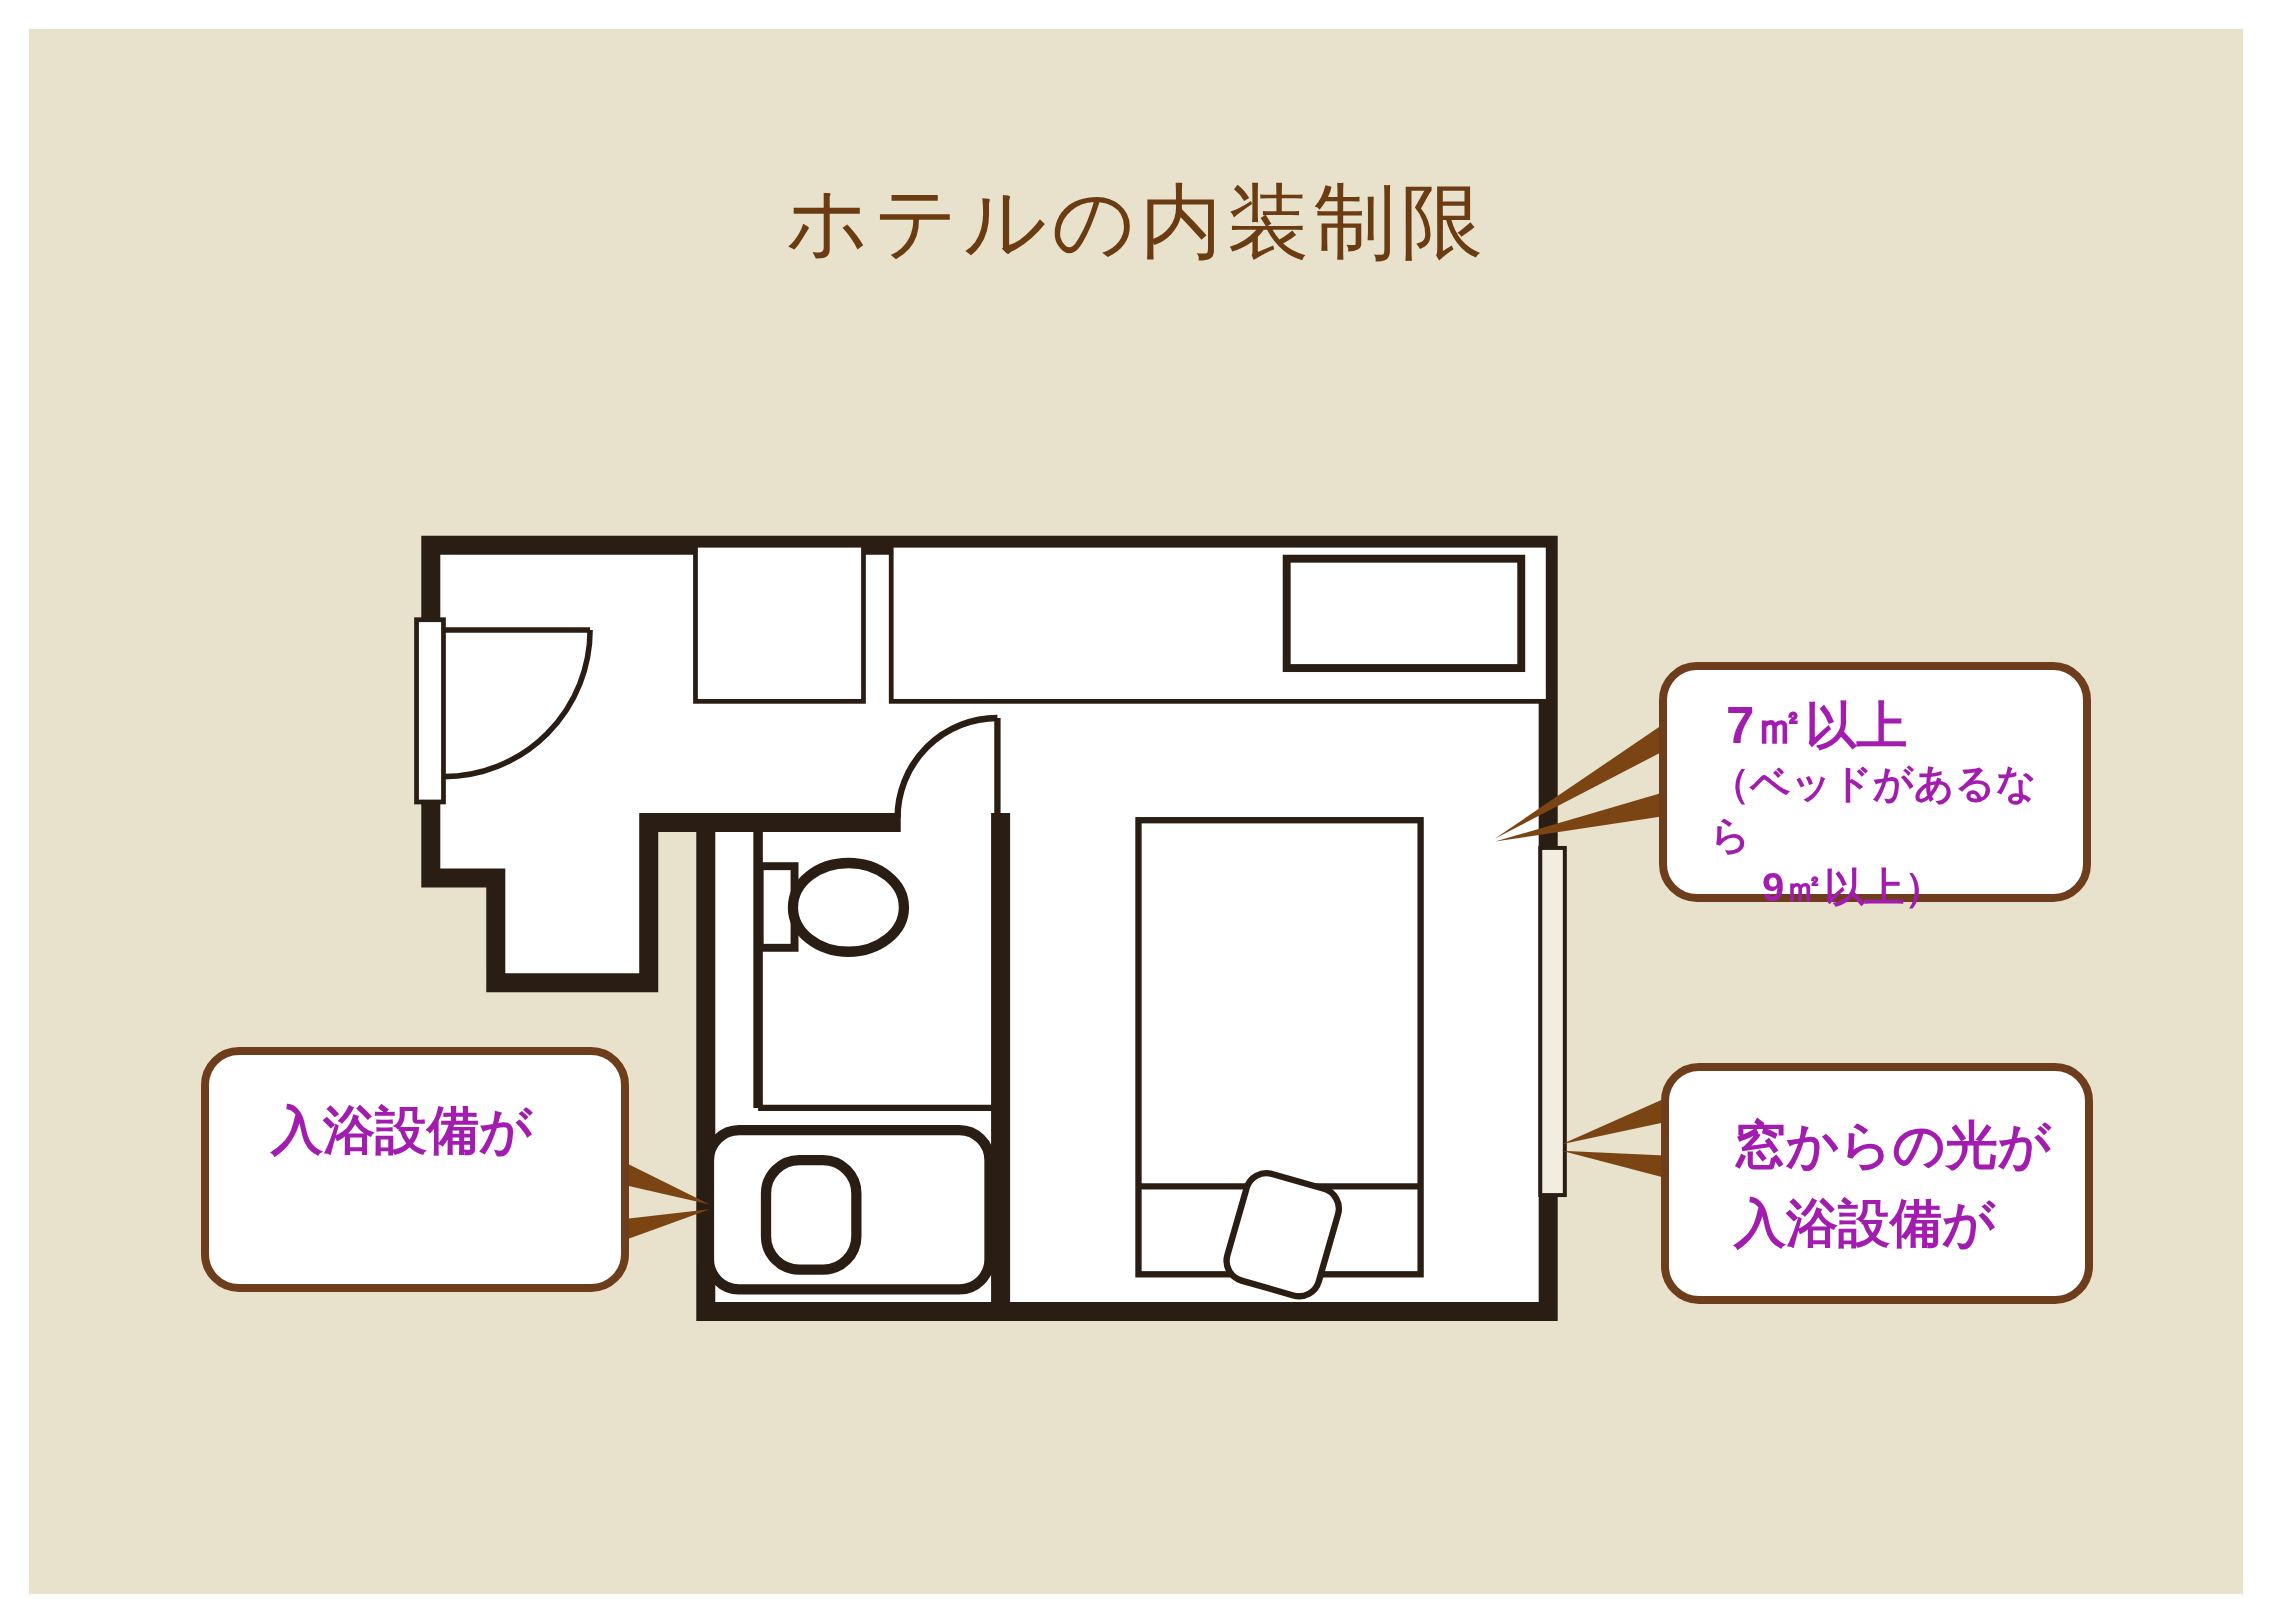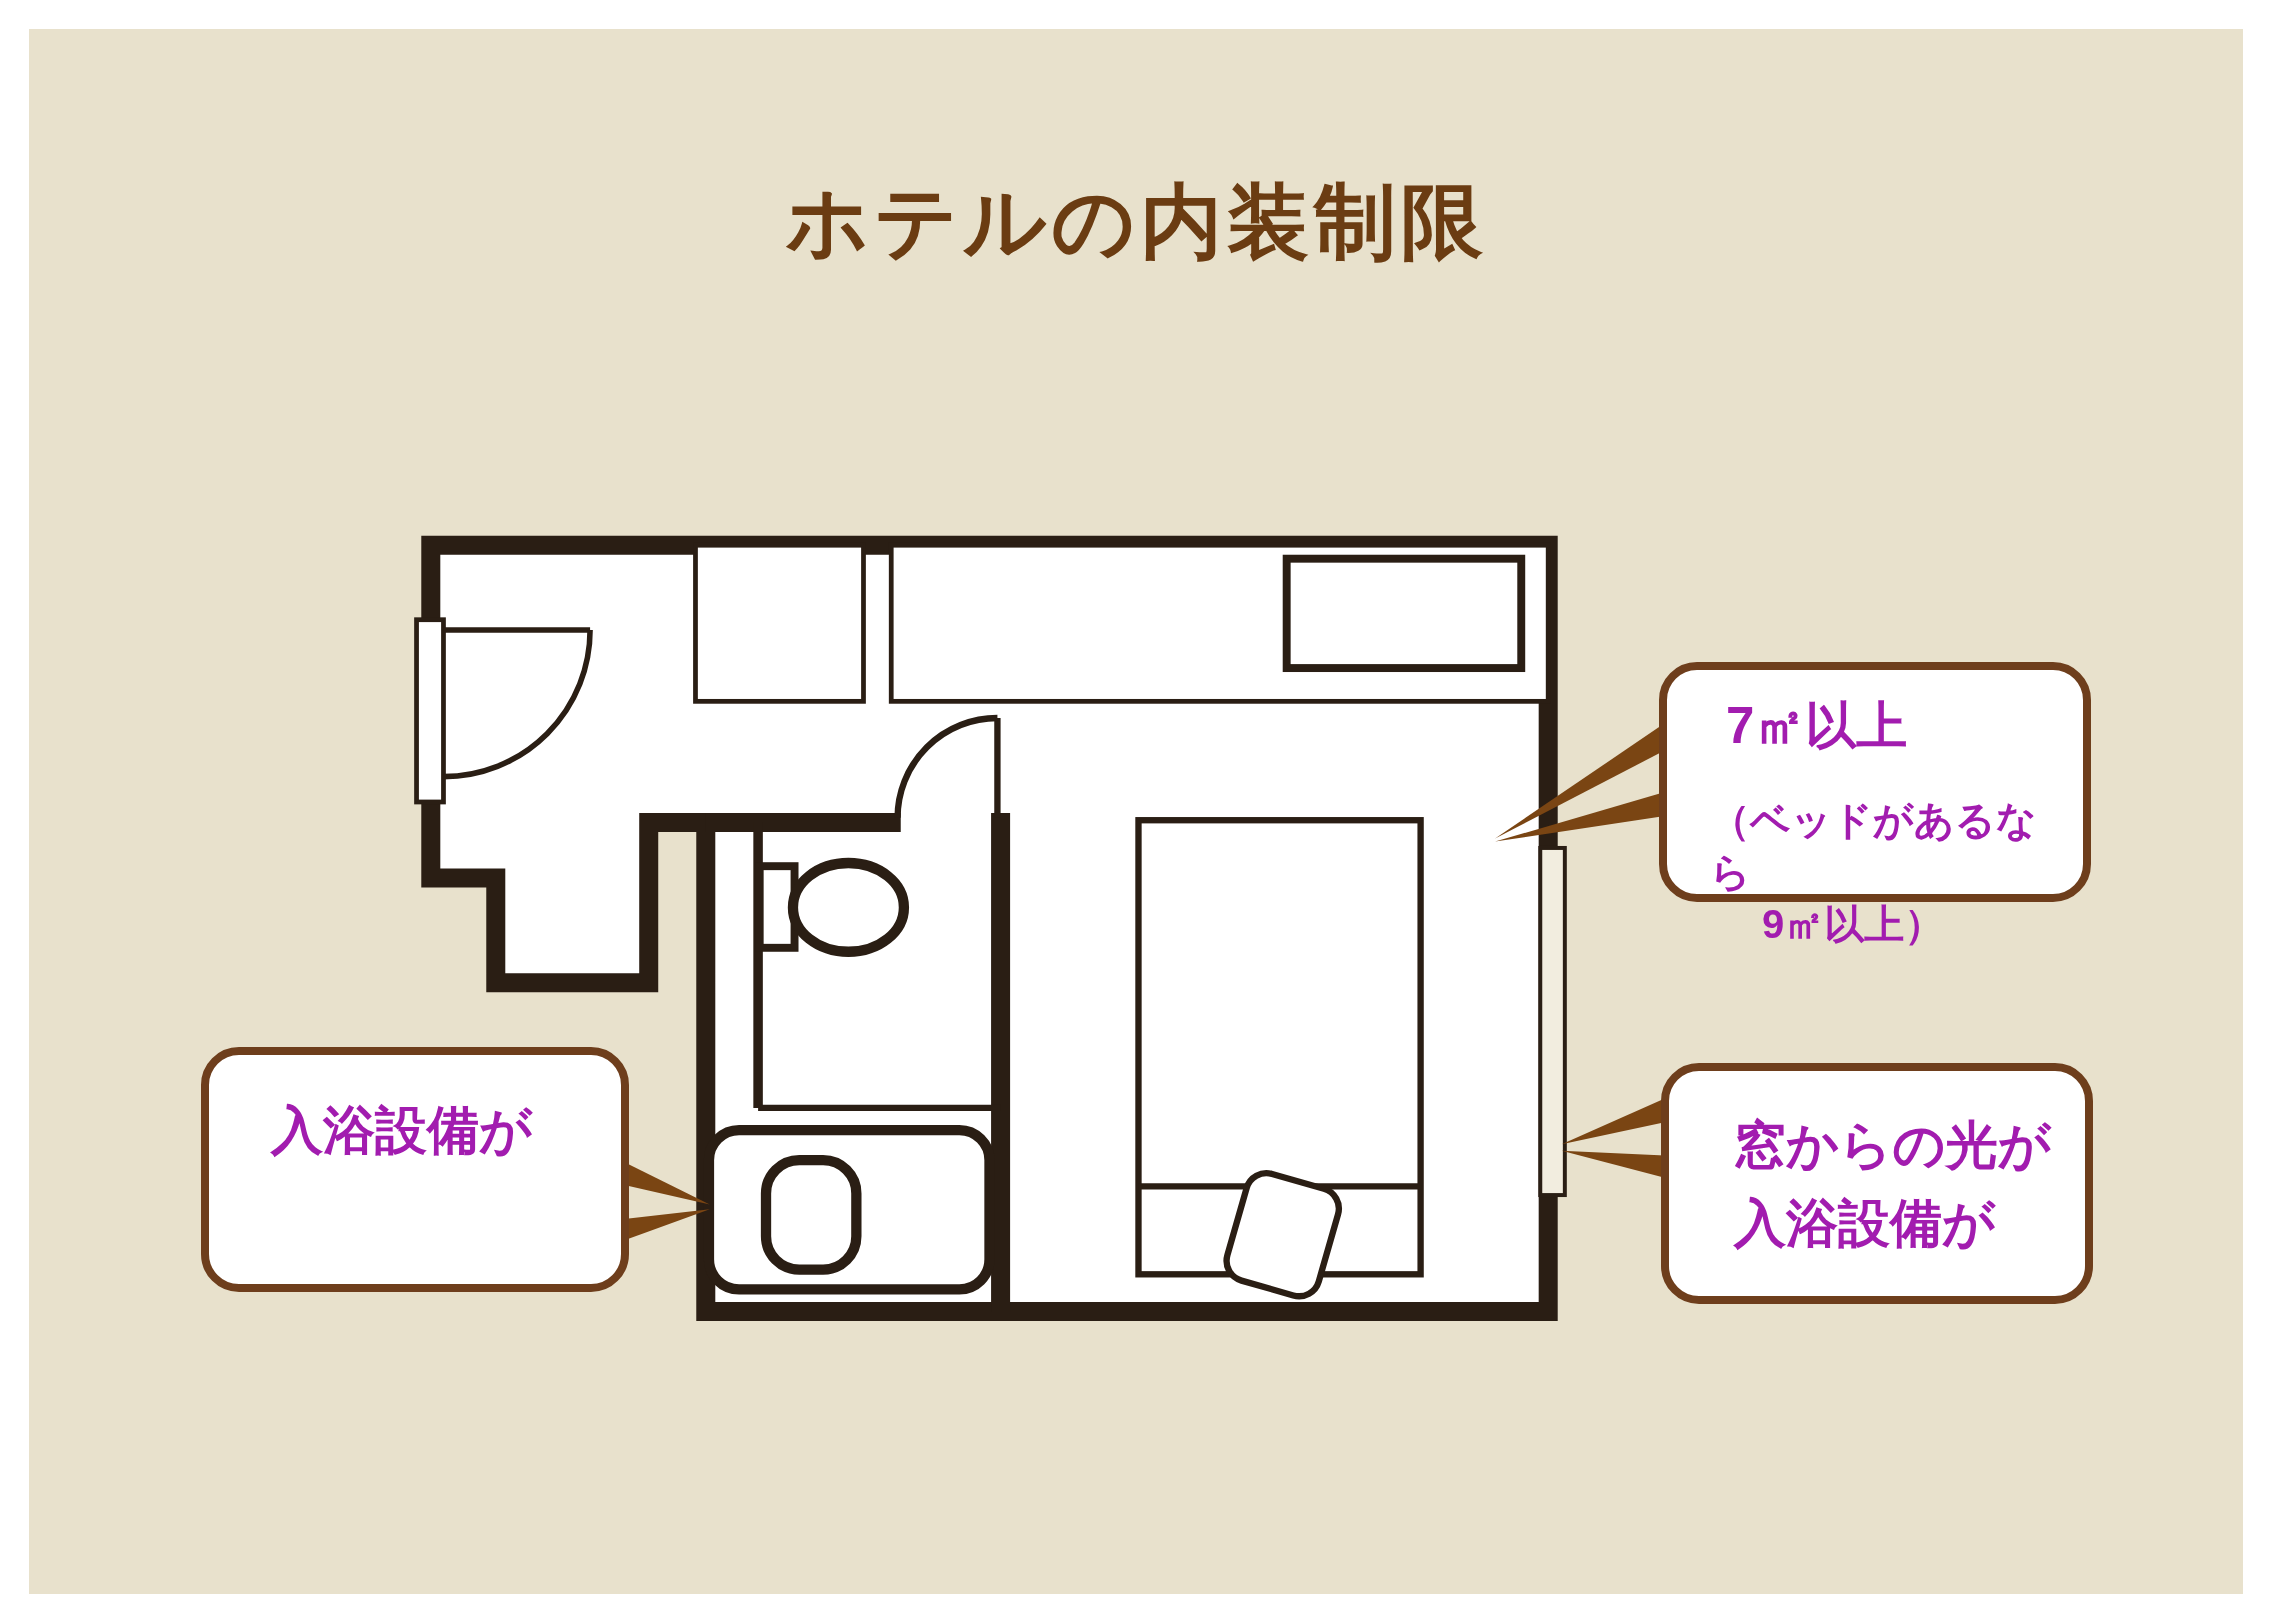--- a/index.html
+++ b/index.html
@@ -8,35 +8,35 @@
     font-family:"Liberation Sans","DejaVu Sans",sans-serif;
   }
   #canvas{position:relative;width:2273px;height:1623px;background:#ffffff;}
   .board{
     position:absolute;left:29px;top:29px;width:2214px;height:1565px;
     background:#E8E1CC;
   }
   .page-title{
     position:absolute;left:0;top:168px;width:2273px;
     text-align:center;
-    font-size:82px;font-weight:700;letter-spacing:4.8px;
+    font-size:82px;font-weight:400;letter-spacing:4.8px;
     color:#6B3C12;
   }
   svg.plan{position:absolute;left:0;top:0;width:2273px;height:1623px;}
   .callout{
     position:absolute;box-sizing:border-box;
     background:#ffffff;border:8.7px solid #6E3E1C;border-radius:38px;
     color:#a21caf;font-weight:bold;
   }
   .callout .big{font-size:51px;line-height:63px;}
   .callout .med{font-size:40px;line-height:52px;}
   .callout .l{font-size:52px;line-height:78px;}
   #callout-area{left:1659px;top:662px;width:432px;height:240px;padding:24px 8px 0 59px;}
   #callout-area .ind{padding-left:36px;}
-  #callout-area .hang{margin-left:-16px;margin-top:37px;}
+  #callout-area .hang{margin-left:-16px;}
   #callout-window{left:1661px;top:1063px;width:432px;height:241px;padding:35px 8px 0 65px;}
   #callout-bath{left:201px;top:1047px;width:428px;height:245px;padding:36px 8px 6px 62px;}
 </style>
 </head>
 <body>
 
 <div id="canvas">
   <div class="board"></div>
 
   <div class="page-title">ホテルの内装制限</div>

